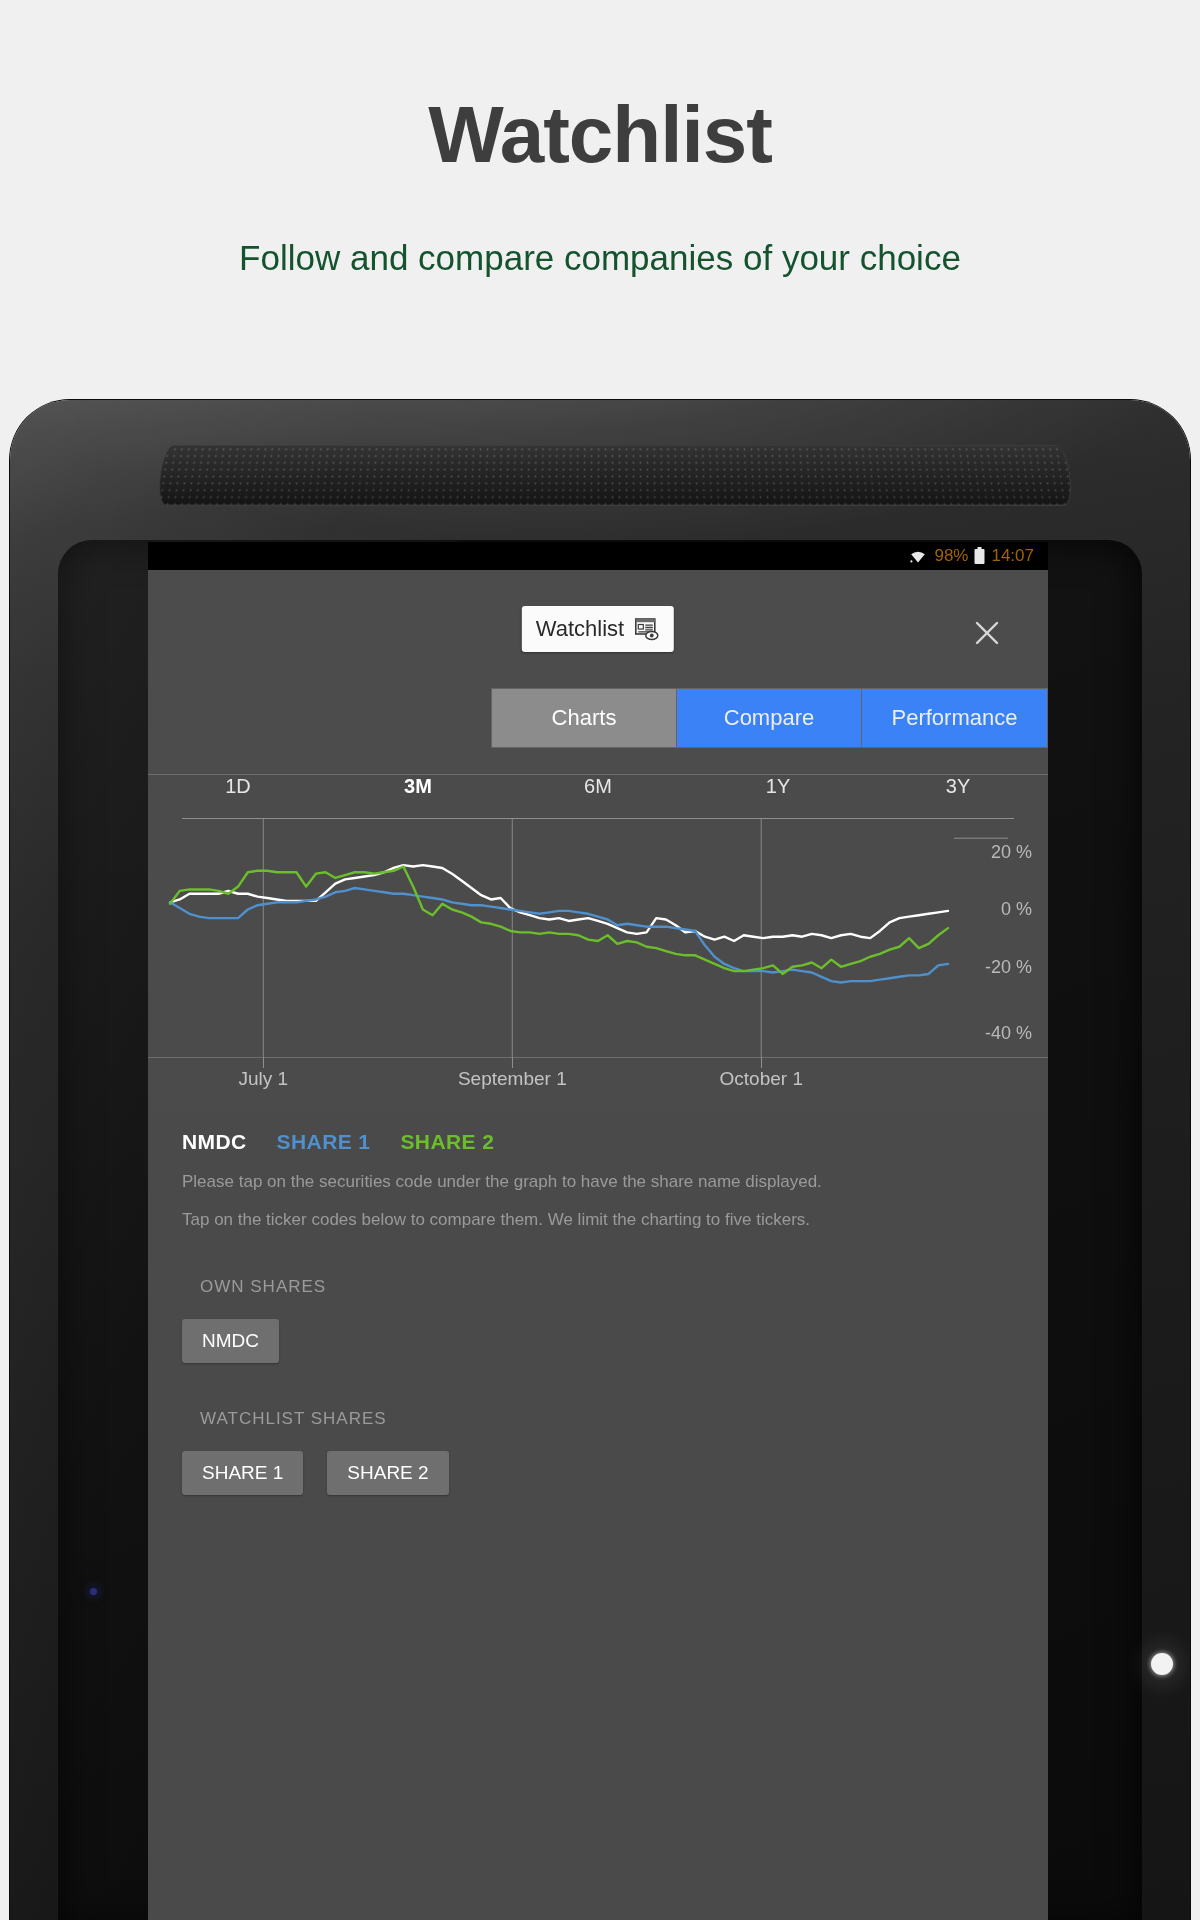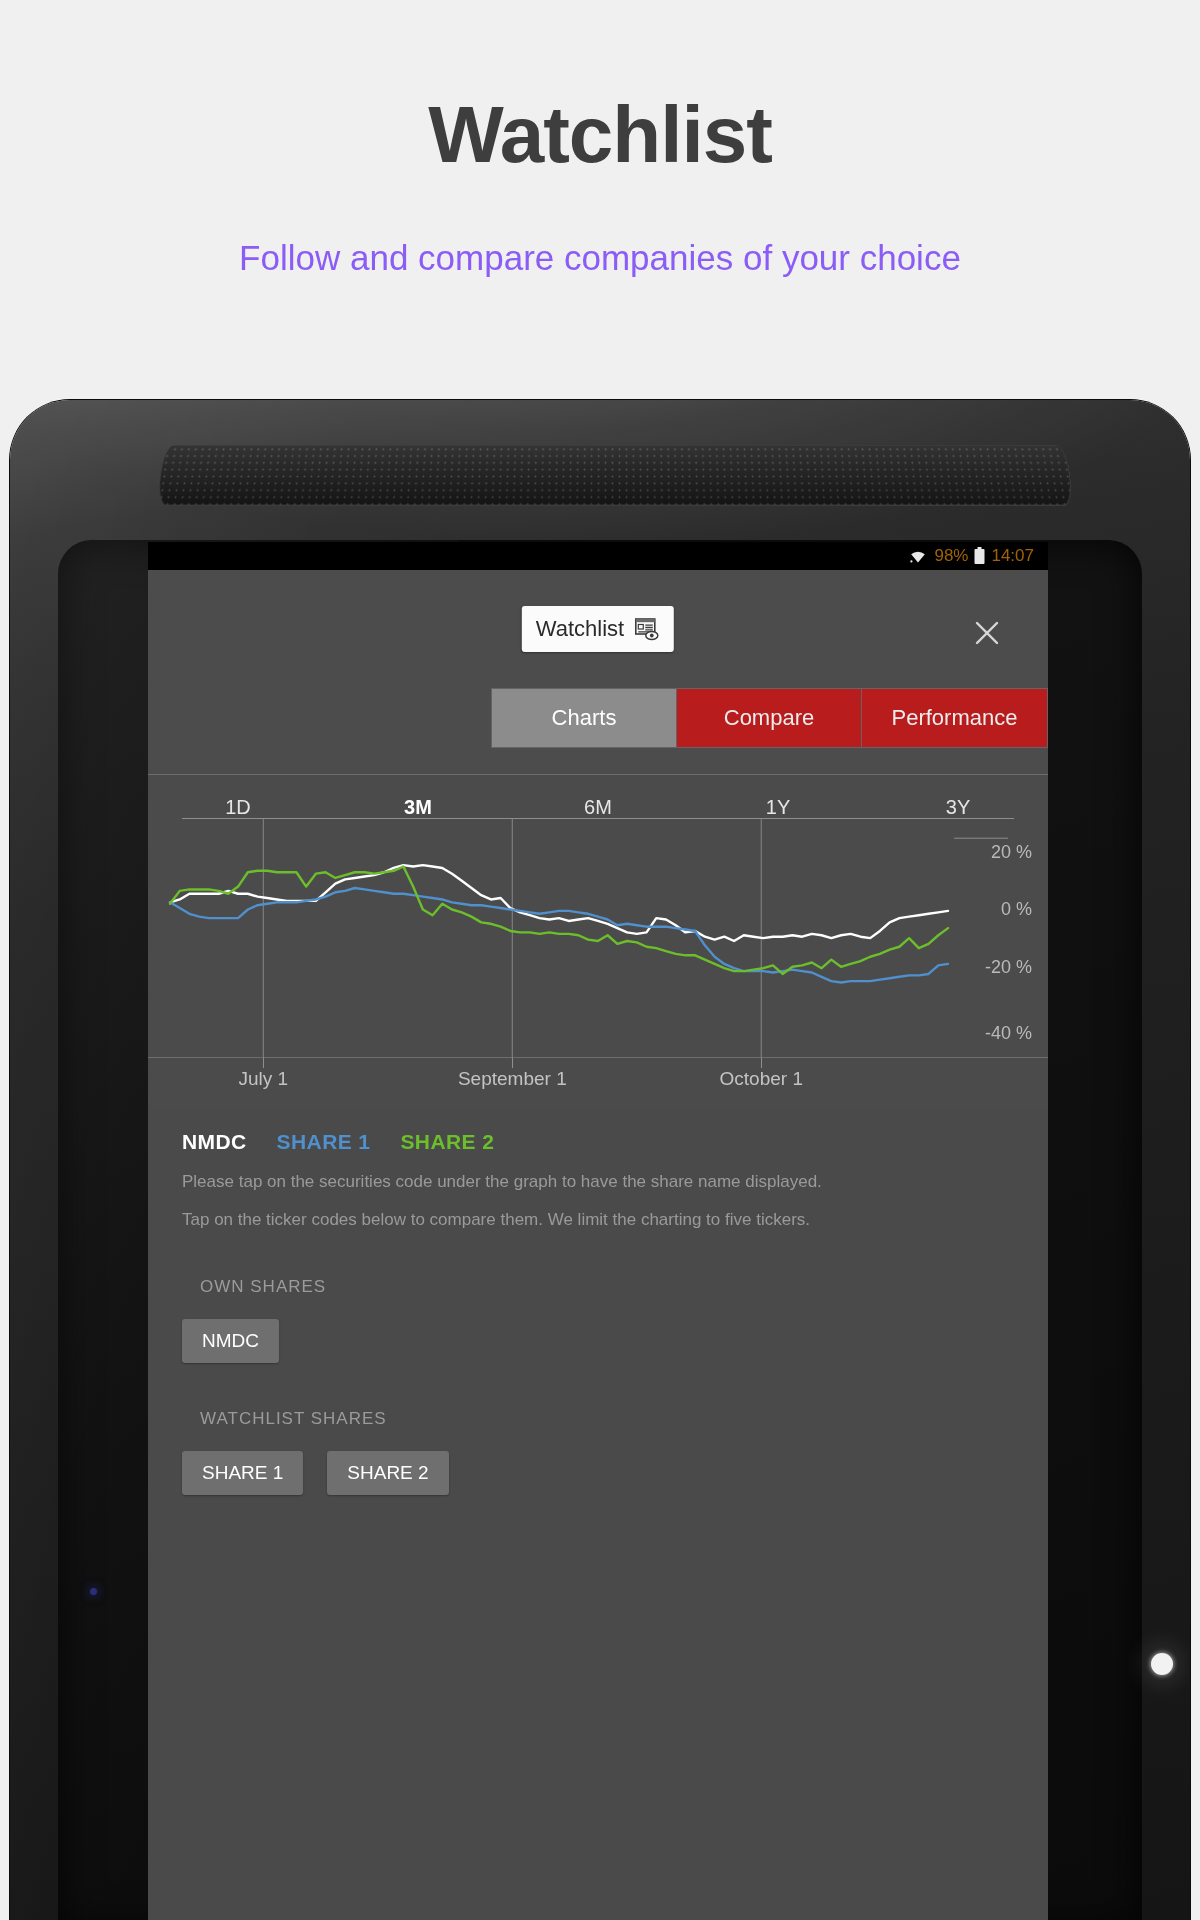--- a/index.html
+++ b/index.html
@@ -14,21 +14,21 @@
   
   .promo-title {
     position:absolute; top:95px; left:0; width:1200px;
     text-align:center;
     font-size:80px; font-weight:bold; color:#3e3e3e;
     letter-spacing:-1px; line-height:1;
   }
   .promo-sub {
     position:absolute; top:240px; left:0; width:1200px;
     text-align:center;
-    font-size:35px; font-weight:normal; color:#8b5cf6;
+    font-size:35px; font-weight:normal; color:#14532d;
     line-height:1;
   }
 
   
   .device {
     position:absolute; left:10px; top:400px;
     width:1180px; height:1530px;
     border-radius:60px 60px 0 0;
     background:linear-gradient(170deg,#4a4a4a 0%,#343434 8%,#2b2b2b 16%,#232323 30%, #1c1c1c 60%, #151515 100%);
     box-shadow:0 0 0 1px #0c0c0c;
@@ -126,38 +126,38 @@
   
   .tabs{
     display:flex; justify-content:flex-end;
     background:#4c4c4c; padding-bottom:26px;
   }
   .tabs-wrap{ display:flex; border:1px solid #646464; }
   .tab{
     width:185px; height:58px;
     display:flex; align-items:center; justify-content:center;
     color:#ededed; font-size:22px;
-    background:#b91c1c;
+    background:#3b82f6;
     border-right:1px solid #646464;
     cursor:pointer;
   }
   .tab:last-child{ border-right:none; }
   .tab.active{ background:#8c8c8c; color:#fff; }
 
   
   .chart-panel{
     background:#4b4b4b;
     border-top:1px solid #6d6d6d;
     border-bottom:1px solid #6d6d6d;
     padding:0;
     position:relative;
     height:284px;
   }
   .ranges{
-    display:flex; height:44px; align-items:flex-end;
+    display:flex; height:44px; align-items:flex-start;
     position:relative;
   }
   .range{
     flex:1; text-align:center; color:#e6e6e6; font-size:20px; cursor:pointer;
   }
   .range.active{ font-weight:bold; color:#fff; }
   .ranges-rule{
     position:absolute; left:34px; right:34px; bottom:0; height:1px; background:#8e8e8e;
   }
   .plot-area{

